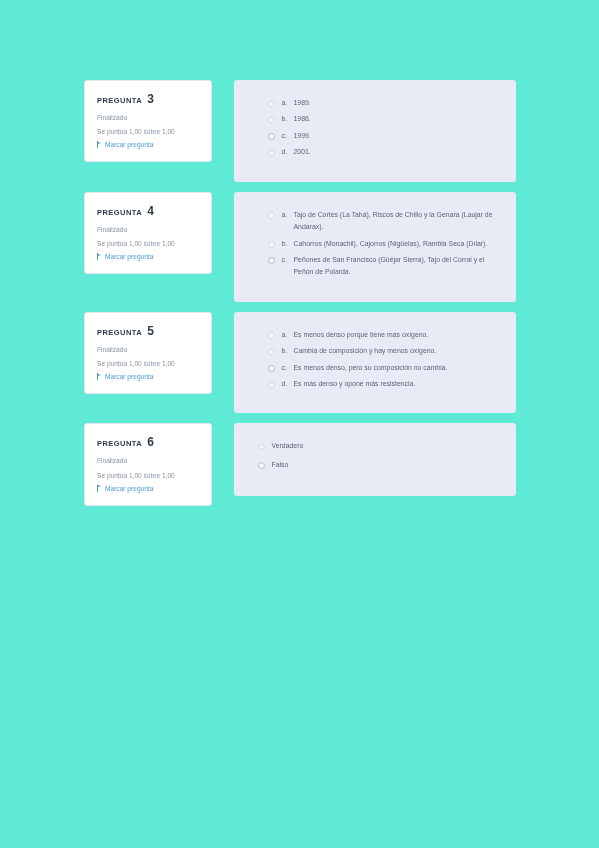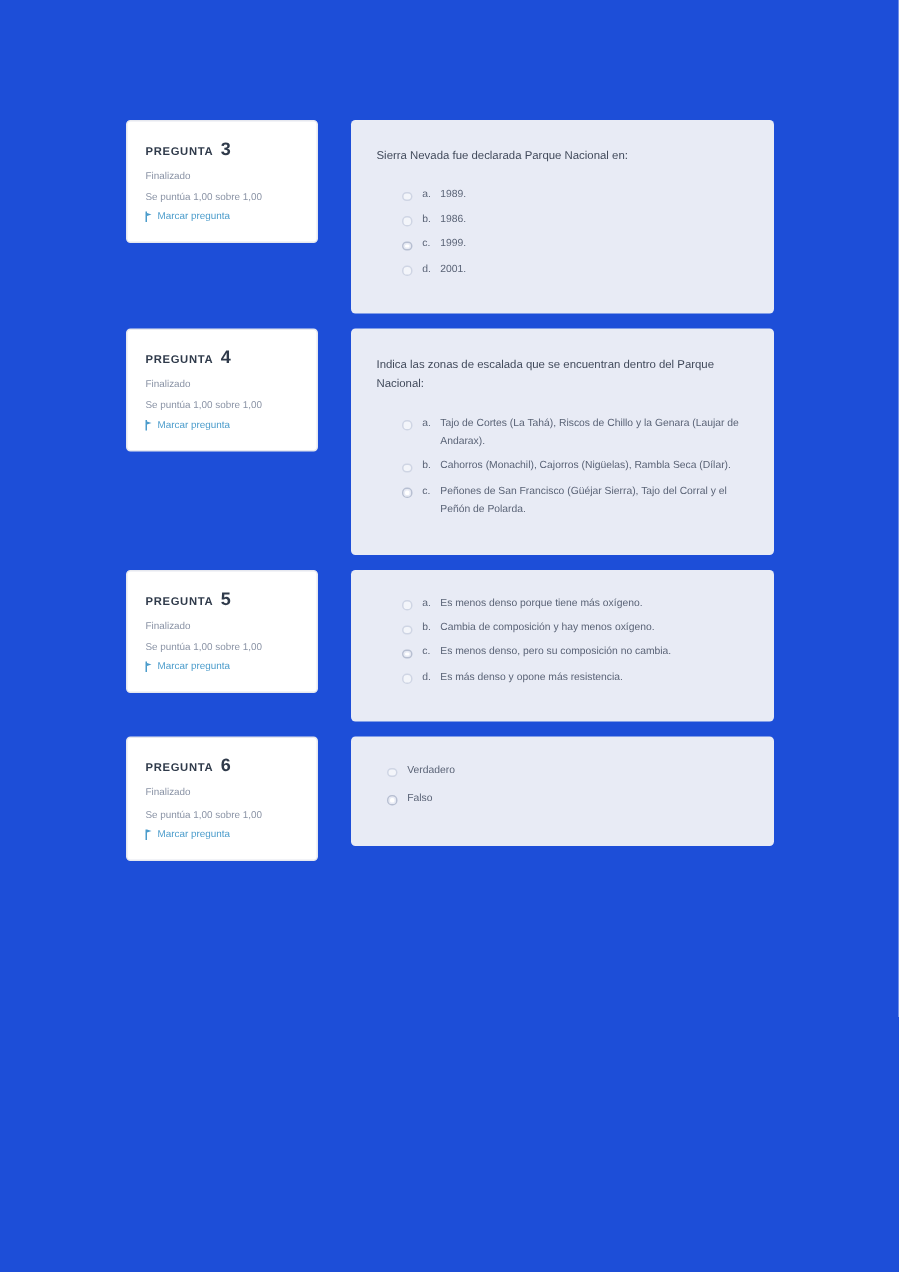--- a/index.html
+++ b/index.html
@@ -11,21 +11,21 @@
     width: 599px;
     height: 848px;
     font-family: "Liberation Sans", sans-serif;
     color: #3c4858;
     overflow: hidden;
   }
   .page {
     position: relative;
     width: 599px;
     height: 848px;
-    background: #1d4ed8;
+    background: #5eead4;
   }
   .quiz-list {
     position: absolute;
     left: 84px;
     top: 80px;
     width: 432px;
   }
   .question-block {
     display: flex;
     align-items: flex-start;
@@ -171,21 +171,20 @@
             <span class="q-number">3</span>
           </div>
           <div class="q-state">Finalizado</div>
           <div class="q-grade">Se puntúa 1,00 sobre 1,00</div>
           <div class="q-flag">
             <span class="flag-icon"></span>
             <span>Marcar pregunta</span>
           </div>
         </div>
         <div class="answer-panel">
-          <div class="stem">Sierra Nevada fue declarada Parque Nacional en:</div>
           <ul class="options">
             <li class="option">
               <span class="radio"></span>
               <span class="opt-letter">a.</span>
               <span class="opt-text">1989.</span>
             </li>
             <li class="option">
               <span class="radio"></span>
               <span class="opt-letter">b.</span>
               <span class="opt-text">1986.</span>
@@ -210,21 +209,20 @@
             <span class="q-number">4</span>
           </div>
           <div class="q-state">Finalizado</div>
           <div class="q-grade">Se puntúa 1,00 sobre 1,00</div>
           <div class="q-flag">
             <span class="flag-icon"></span>
             <span>Marcar pregunta</span>
           </div>
         </div>
         <div class="answer-panel">
-          <div class="stem">Indica las zonas de escalada que se encuentran dentro del Parque Nacional:</div>
           <ul class="options">
             <li class="option">
               <span class="radio"></span>
               <span class="opt-letter">a.</span>
               <span class="opt-text">Tajo de Cortes (La Tahá), Riscos de Chillo y la Genara (Laujar de Andarax).</span>
             </li>
             <li class="option">
               <span class="radio"></span>
               <span class="opt-letter">b.</span>
               <span class="opt-text">Cahorros (Monachil), Cajorros (Nigüelas), Rambla Seca (Dílar).</span>

